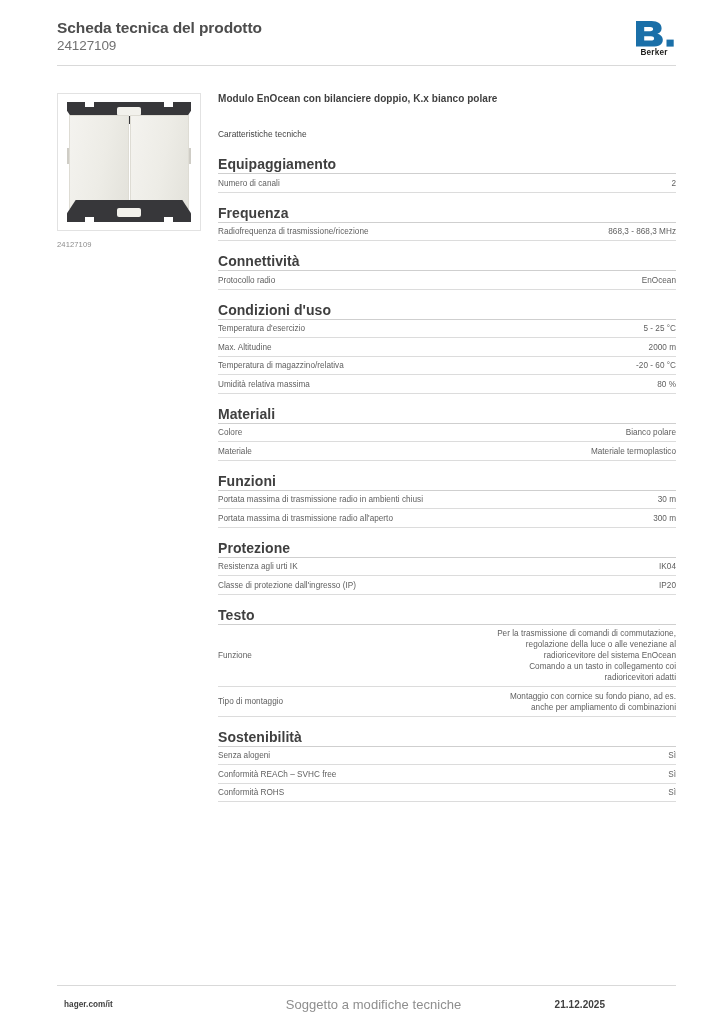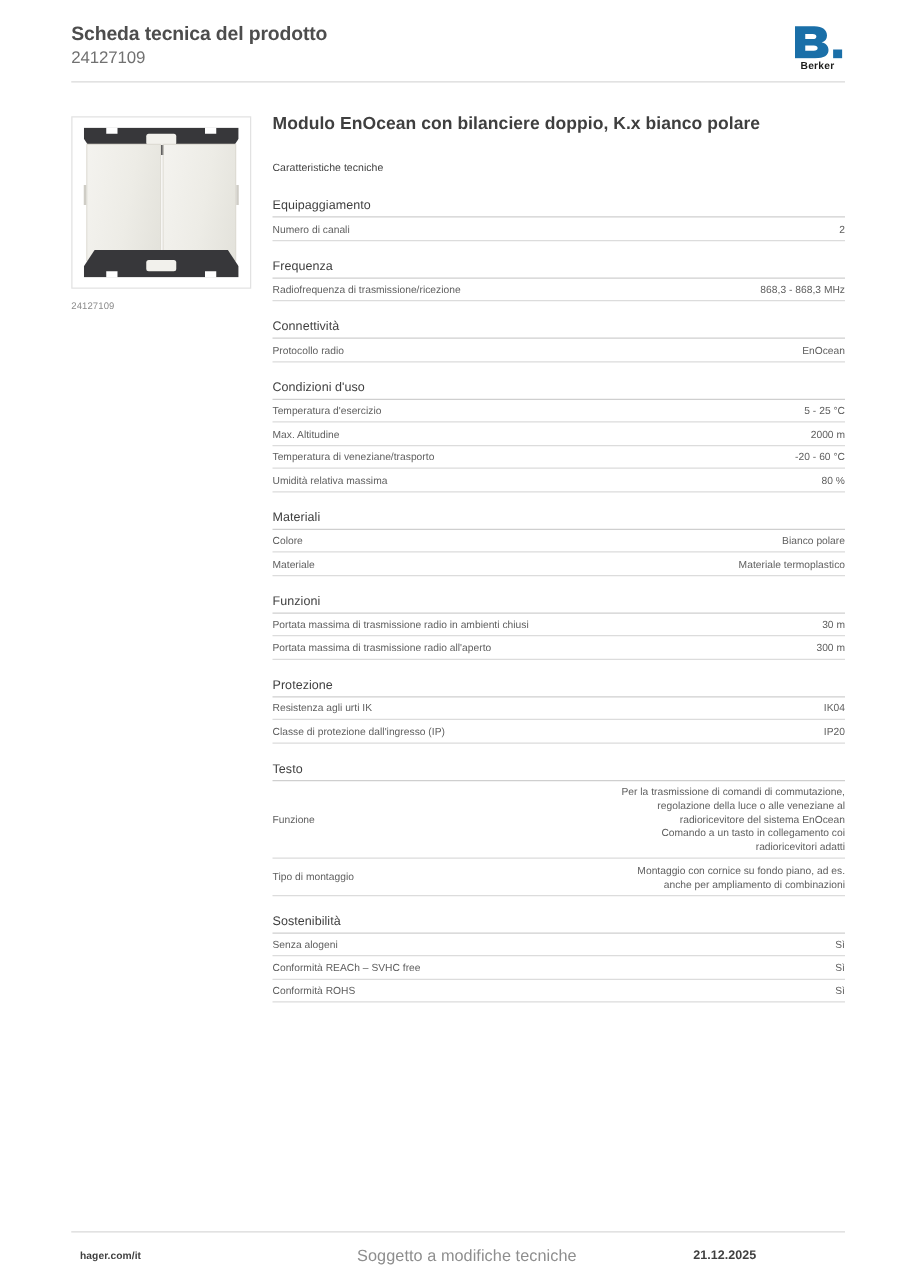--- a/index.html
+++ b/index.html
@@ -174,21 +174,21 @@
   }
 
   
   .specs {
     position: absolute;
     left: 218px;
     top: 93px;
     width: 458px;
   }
   .product-name {
-    font-size: 14px;
+    font-size: 10px;
     font-weight: bold;
     color: #3f3f3f;
     line-height: 11px;
     margin: 0 0 25px 0;
     letter-spacing: 0.05px;
   }
   .section-intro {
     font-size: 8.4px;
     font-weight: normal;
     color: #3f3f3f;
@@ -196,22 +196,22 @@
     margin: 0 0 19px 0;
     letter-spacing: 0.05px;
   }
 
   .spec-section {
     margin-bottom: 15px;
   }
   .spec-section:last-child { margin-bottom: 0; }
 
   .spec-section-title {
-    font-size: 10px;
-    font-weight: normal;
+    font-size: 14px;
+    font-weight: bold;
     color: #3f3f3f;
     line-height: 11px;
     padding-bottom: 3px;
     letter-spacing: 0.05px;
     border-bottom: 1px solid #cfcfcf;
   }
 
   .spec-row {
     display: flex;
     align-items: center;
@@ -355,21 +355,21 @@
           <div class="spec-section-title">Condizioni d'uso</div>
           <div class="spec-row">
             <div class="spec-label">Temperatura d'esercizio</div>
             <div class="spec-value">5 - 25 °C</div>
           </div>
           <div class="spec-row">
             <div class="spec-label">Max. Altitudine</div>
             <div class="spec-value">2000 m</div>
           </div>
           <div class="spec-row">
-            <div class="spec-label">Temperatura di veneziane/trasporto</div>
+            <div class="spec-label">Temperatura di magazzino/relativa</div>
             <div class="spec-value">-20 - 60 °C</div>
           </div>
           <div class="spec-row">
             <div class="spec-label">Umidità relativa massima</div>
             <div class="spec-value">80 %</div>
           </div>
         </div>
         <div class="spec-section">
           <div class="spec-section-title">Materiali</div>
           <div class="spec-row">

